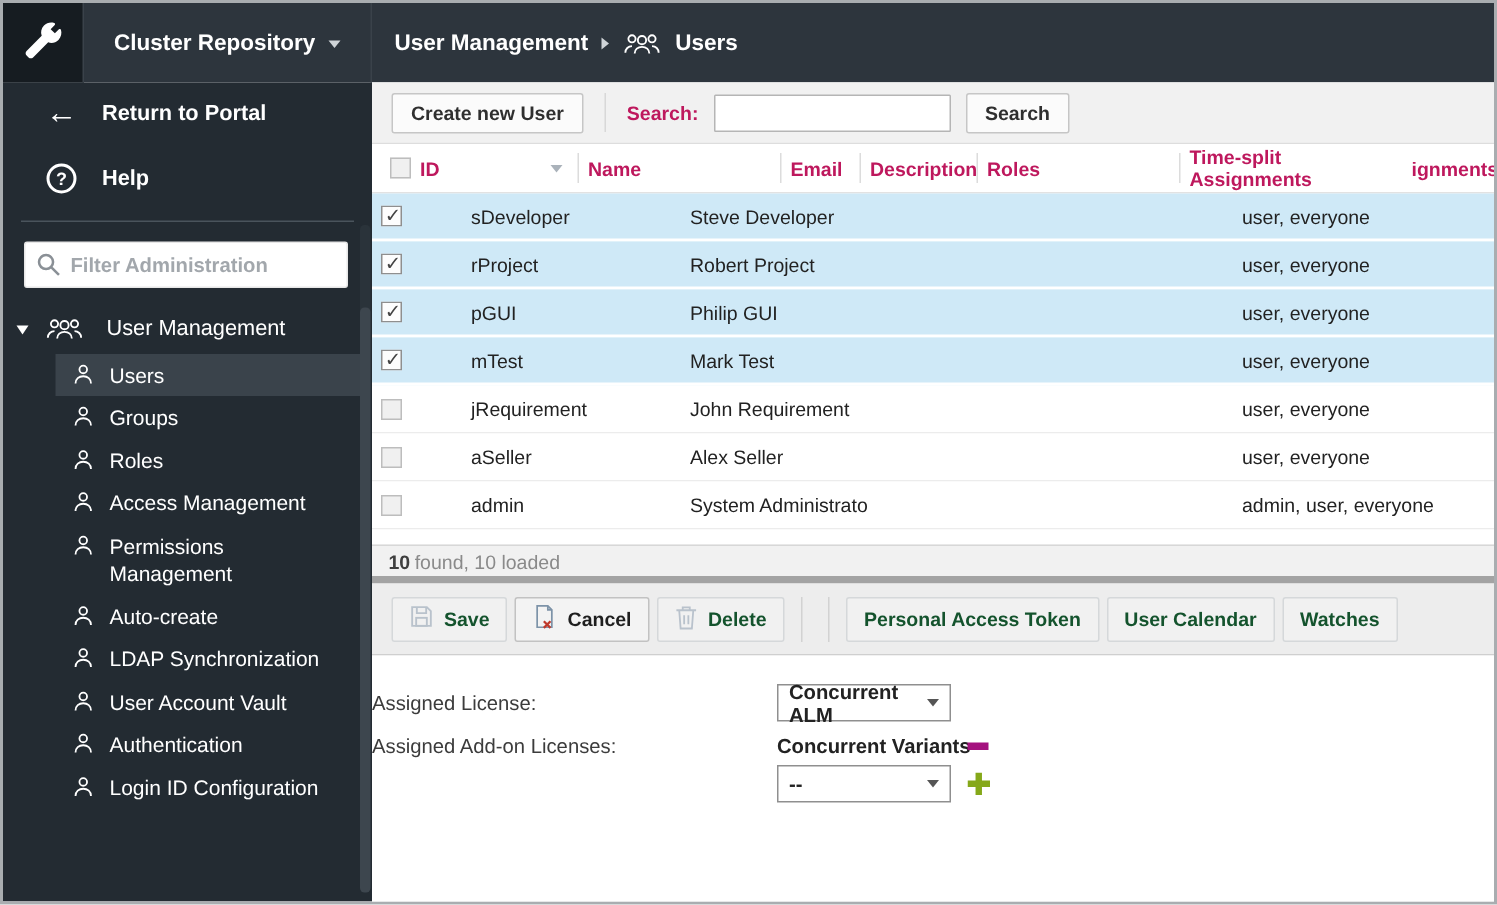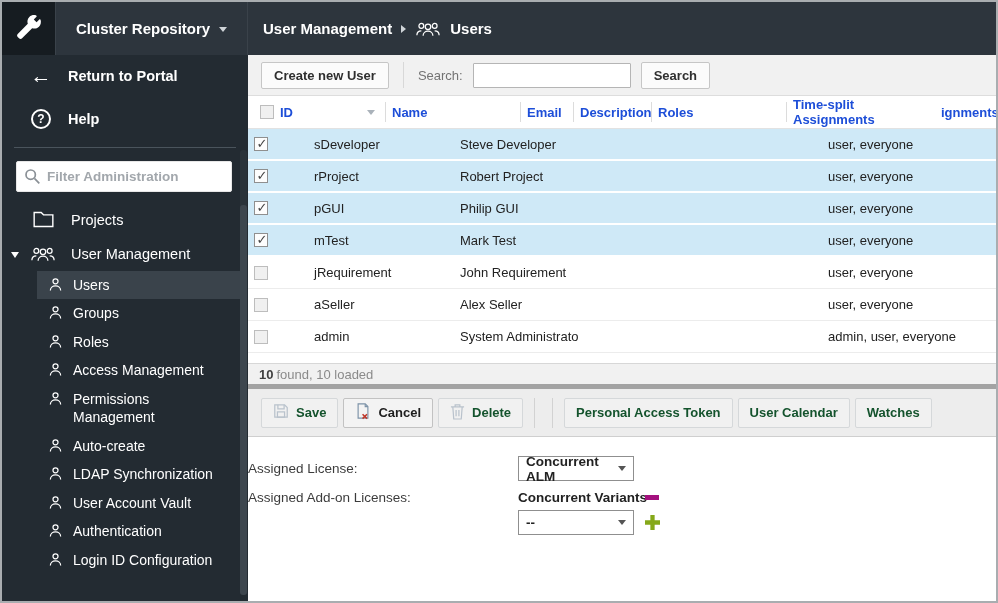--- a/index.html
+++ b/index.html
@@ -42,26 +42,26 @@
   .sub-label { max-width:150px; line-height:1.32; }
   .side-scrollbar { position:absolute; right:1px; top:95px; bottom:8px; width:7px; background:#2a333a; border-radius:3px; }
   .side-scroll-thumb { position:absolute; top:55px; height:390px; width:7px; background:#3d464e; border-radius:3px; }
 
   
   .main { flex:1; display:flex; flex-direction:column; background:#fff; min-width:0; }
 
   .m-toolbar { height:40px; flex:none; background:#f1f1f1; display:flex; align-items:center; padding-left:13px; gap:10px; }
   .btn { border:1px solid #c6c6c6; background:#fbfbfb; border-radius:2px; font-family:"Liberation Sans",sans-serif; font-weight:bold; font-size:13px; color:#2f2f2f; padding:5px 12px; cursor:pointer; }
   .tb-sep { width:1px; height:26px; background:#d8d8d8; margin:0 4px; }
-  .search-label { color:#737373; }
+  .search-label { color:#be185d;font-weight:bold; }
   .search-input { width:158px; height:25px; border:1px solid #b5b5b5; border-radius:1px; padding:0 6px; font-family:"Liberation Sans",sans-serif; font-size:13px; }
 
   
   .grid-cols { display:grid; grid-template-columns:26px 112px 135px 53px 78px 135px 148px 1fr; align-items:center; }
-  .thead { height:34px; flex:none; border-top:1px solid #ddd; border-bottom:1px solid #e2e2e2; background:#fff; font-weight:bold; color:#1d4ed8; }
+  .thead { height:34px; flex:none; border-top:1px solid #ddd; border-bottom:1px solid #e2e2e2; background:#fff; font-weight:bold; color:#be185d; }
   .th { padding:0 6px; display:flex; align-items:center; height:20px; }
   .th-sep { border-right:1px solid #dcdcdc; }
   .th-id { justify-content:space-between; }
   .sort-arrow { width:0; height:0; border-left:4px solid transparent; border-right:4px solid transparent; border-top:5px solid #aab2ba; margin-right:4px; }
   .c-check { display:flex; justify-content:flex-end; padding-right:0; }
   .cbx { width:14px; height:14px; border:1px solid #bdbdbd; background:#f0f0f0; display:inline-block; position:relative; cursor:pointer; }
   .cbx.checked { background:#fdfdfd; border-color:#8f8f8f; }
   .cbx.checked::after { content:"\2713"; position:absolute; left:1.5px; top:-2.5px; font-size:13px; color:#444; }
   .tbody { flex:none; }
   .trow { height:32px; border-bottom:1px solid #ececec; background:#fff; cursor:pointer;gap:34px; }
@@ -141,28 +141,20 @@
         <span class="filter-glass">
           <svg width="17" height="17" viewBox="0 0 16 16" fill="none" stroke="#8a9096" stroke-width="1.6">
               <circle cx="6.3" cy="6.3" r="4.4"></circle>
               <path d="M9.8 9.8l4.6 4.6"></path>
             </svg>
         </span>
         <input class="filter-input" placeholder="Filter Administration" style="">
       </div>
 
       <div class="nav-item">
-        <span class="icon">
-          <svg width="21" height="17" viewBox="0 0 18 14" fill="none" stroke="#fff" stroke-width="1.2">
-              <path d="M1 13V1h6l2 2h8v10z"></path>
-            </svg>
-        </span>
-        <span>Projects</span>
-      </div>
-      <div class="nav-item">
         <span class="expander"></span>
         <span class="icon">
           <svg width="26" height="16" viewBox="0 0 28 18" fill="none" stroke="#fff" stroke-width="1.4">
             <circle cx="6.5" cy="5.5" r="2.7"></circle>
               <circle cx="21.5" cy="5.5" r="2.7"></circle>
               <circle cx="14" cy="6.5" r="3.1"></circle>
             <path d="M1.5 16c0-3 2.2-5 5-5M26.5 16c0-3-2.2-5-5-5M8.5 16.5c0-3 2.4-5 5.5-5s5.5 2 5.5 5"></path>
           </svg>
         </span>
         <span>User Management</span>

